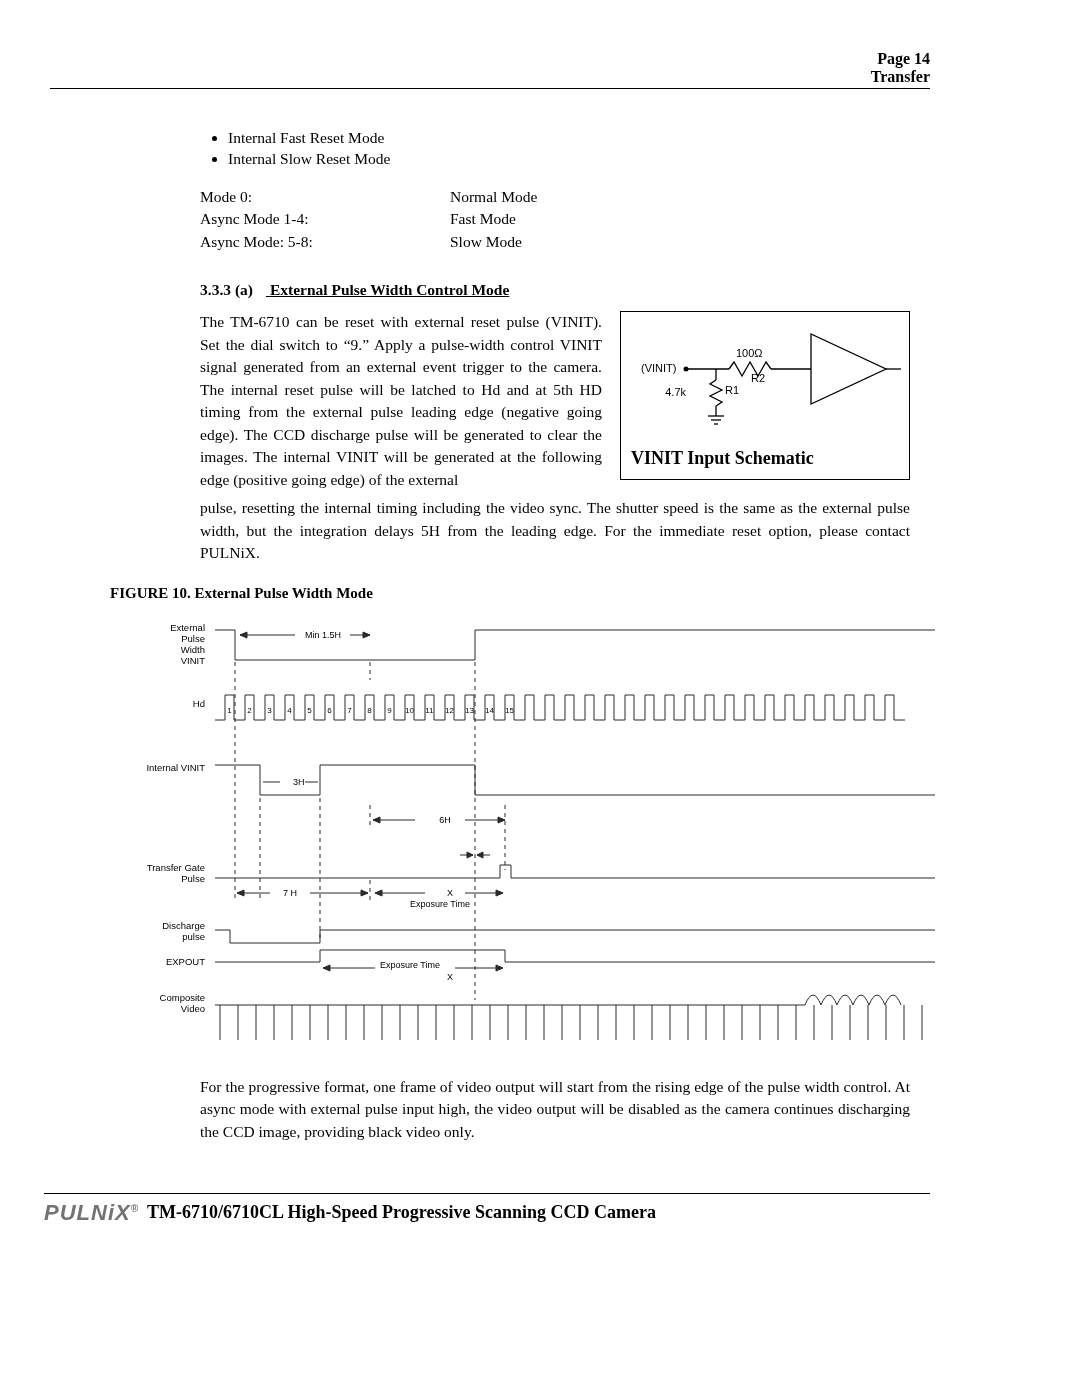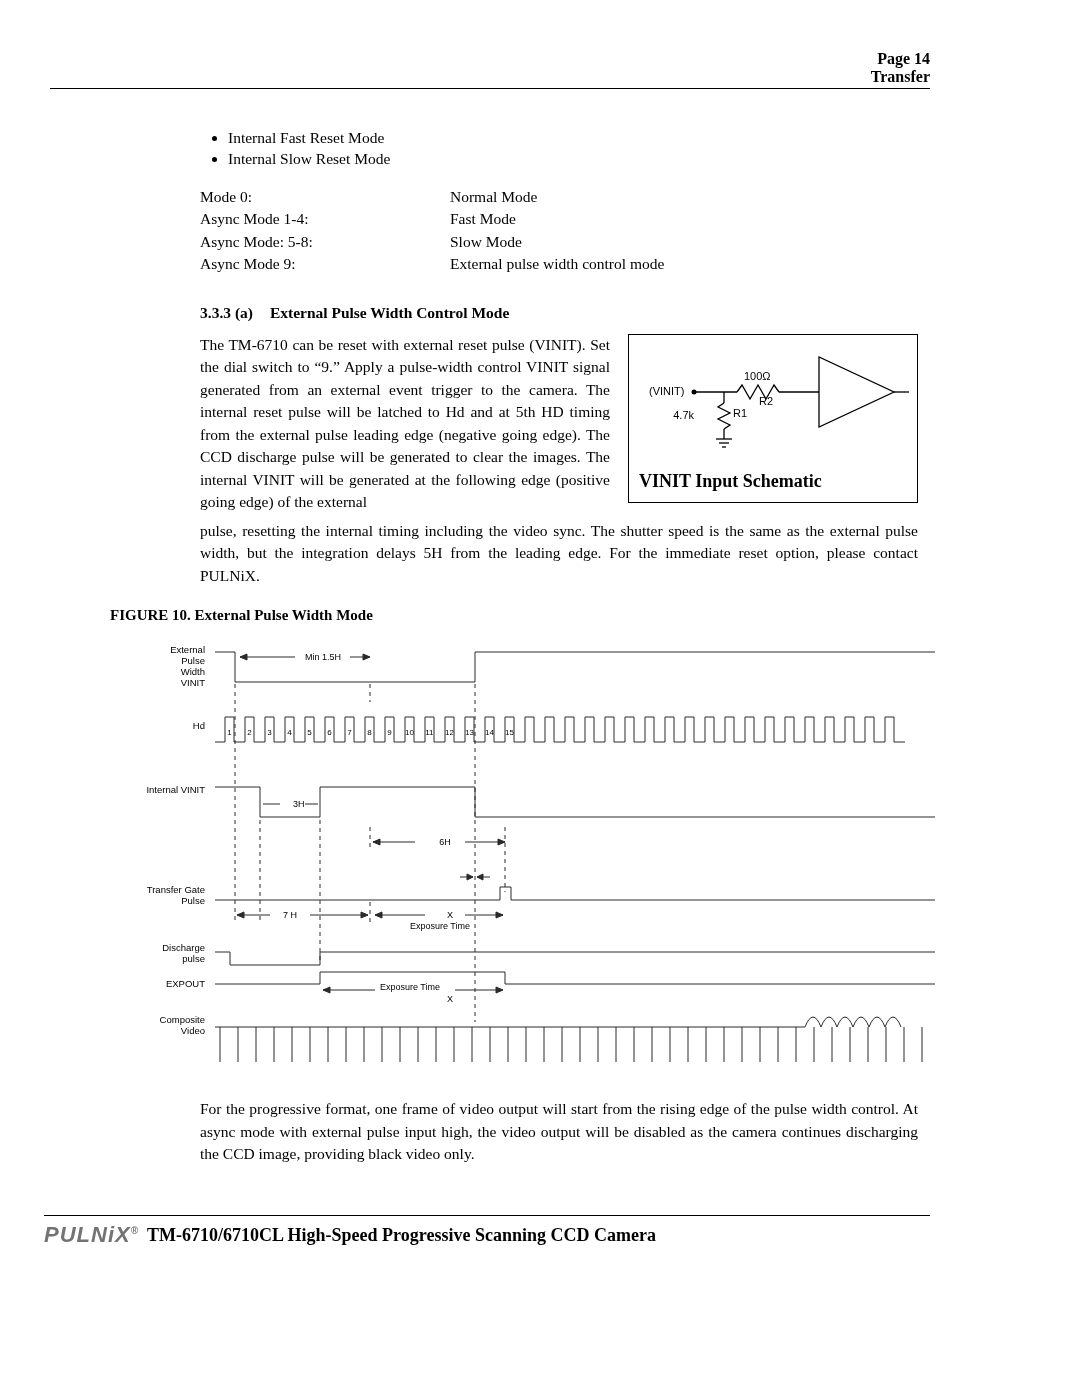--- a/index.html
+++ b/index.html
@@ -7,28 +7,28 @@
     font-size: 15.5px;
     color: #000;
     background: #fff;
     margin: 0;
     padding: 50px 50px 30px 50px;
     width: 980px;
     box-sizing: border-box;
   }
   .header-block { border-bottom: 1px solid #000; padding-bottom: 2px; margin-bottom: 40px; text-align: right; }
   .header-block div { font-weight: bold; font-size: 16px; }
-  .content { margin-left: 150px; margin-right: 12px; }
+  .content { margin-left: 150px; margin-right: 20px; }
   ul.modes { margin: 0 0 18px 0; padding-left: 28px; }
   ul.modes li { margin: 3px 0; }
   .mode-table { margin-bottom: 28px; }
   .mode-row { display: flex; line-height: 1.45; }
   .mode-row .c1 { width: 250px; }
   .mode-row .c2 { flex: 1; }
-  .sec-head { font-weight: bold; margin-bottom: 12px; }
+  .sec-head { font-weight: bold; margin-bottom: 12px; text-decoration: underline; }
   .sec-head .num { display: inline-block; width: 66px; }
   .two-col { display: flex; gap: 18px; align-items: flex-start; margin-bottom: 6px;}
   .two-col .txt { flex: 1; line-height: 1.45; text-align: justify; }
   .schematic-box { border: 1.5px solid #000; width: 290px; padding: 12px 10px 10px 10px; box-sizing: border-box; }
   .schem-caption { font-weight: bold; margin-top: 10px; font-size: 18px; }
   .after-para { line-height: 1.45; text-align: justify; margin-bottom: 20px; }
   .fig-caption { font-size: 15px; margin-left: -90px; margin-bottom: 8px; }
   .fig-caption .fcap { font-weight: bold; }
   .timing-box { margin-left: -95px; width: 920px; position: relative; margin-bottom: 22px; }
   .timing-label { position: absolute; font-family: Arial, Helvetica, sans-serif; font-size: 9.5px; text-align: right; }
@@ -59,24 +59,20 @@
       <span class="c1">Mode 0:</span>
       <span class="c2">Normal Mode</span>
     </div>
     <div class="mode-row">
       <span class="c1">Async Mode 1-4:</span>
       <span class="c2">Fast Mode</span>
     </div>
     <div class="mode-row">
       <span class="c1">Async Mode: 5-8:</span>
       <span class="c2">Slow Mode</span>
-    </div>
-    <div class="mode-row">
-      <span class="c1">Async Mode 9:</span>
-      <span class="c2">External pulse width control mode</span>
     </div>
   </div>
 
   <div class="sec-head">
     <span class="num">3.3.3 (a)</span>
     <span>External Pulse Width Control Mode</span>
   </div>
 
   <div class="two-col">
     <div class="txt">The TM-6710 can be reset with external reset pulse (VINIT). Set the dial switch to “9.” Apply a pulse-width control VINIT signal generated from an external event trigger to the camera. The internal reset pulse will be latched to Hd and at 5th HD timing from the external pulse leading edge (negative going edge). The CCD discharge pulse will be generated to clear the images. The internal VINIT will be generated at the following edge (positive going edge) of the external</div>

